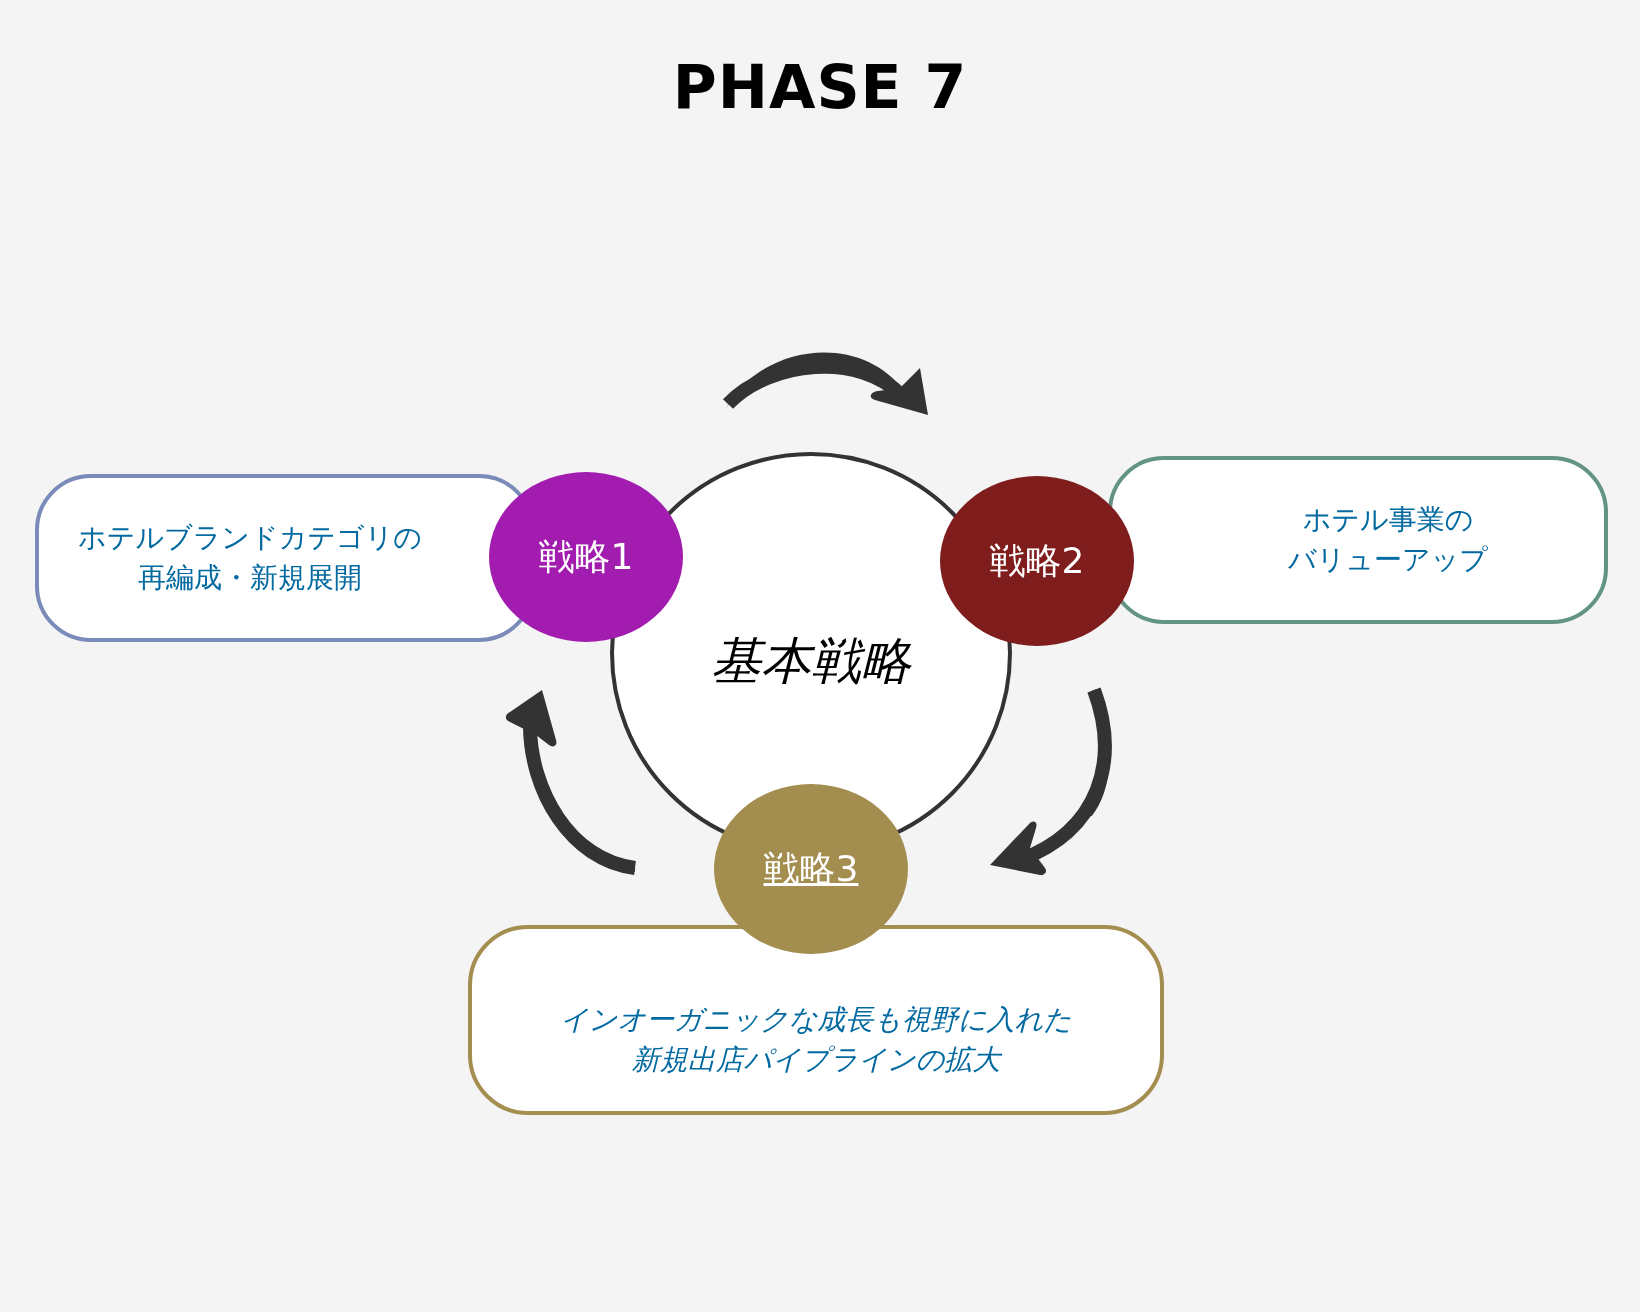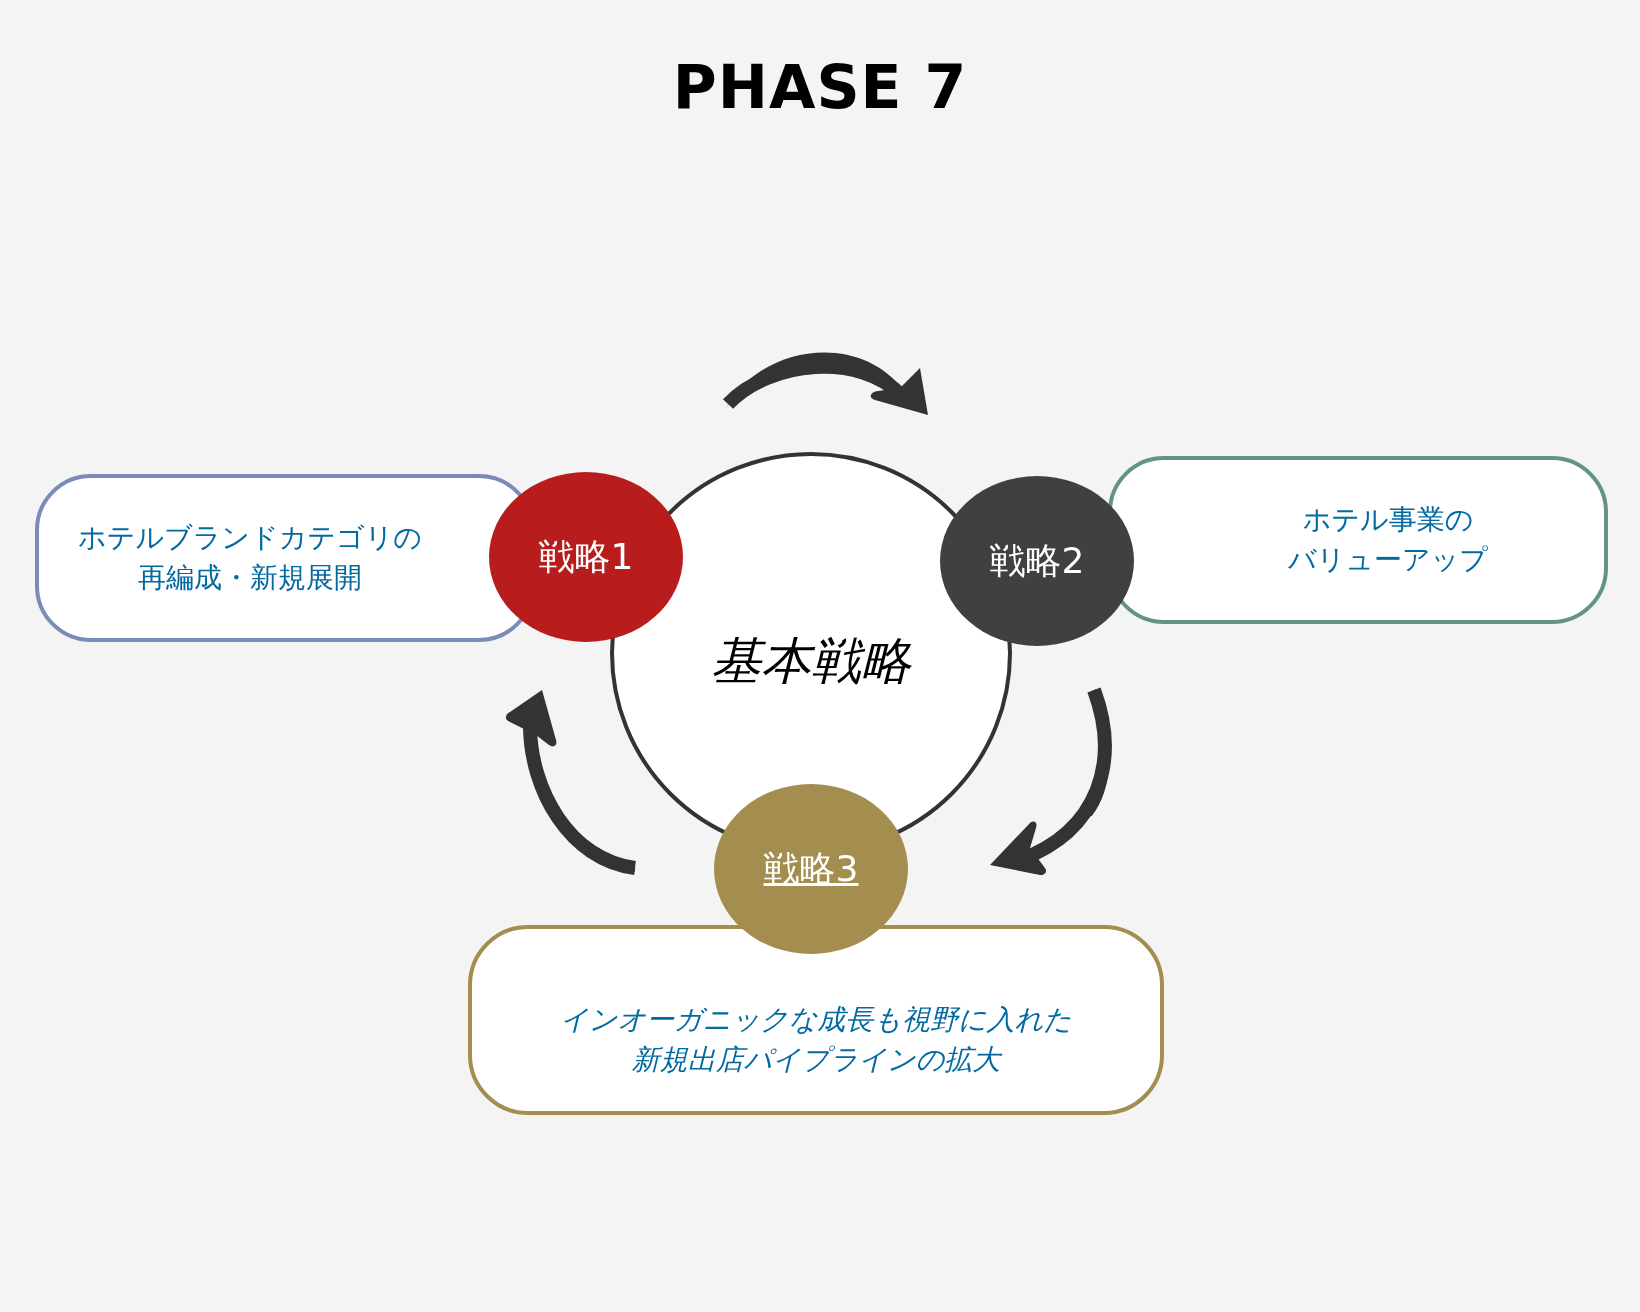--- a/index.html
+++ b/index.html
@@ -73,21 +73,21 @@
 </div>
 <div class="box box2" style="border-color:#639483;">
   <span class="lines">ホテル事業の
 バリューアップ</span>
 </div>
 <div class="box box3" style="border-color:#a38d4f;">
   <span class="lines">インオーガニックな成長も視野に入れた
 新規出店パイプラインの拡大</span>
 </div>
 
-<div class="badge b1" style="background:#b91c1c;">
+<div class="badge b1" style="background:#a21caf;">
   <span>戦略1</span>
 </div>
-<div class="badge b2" style="background:#404040;">
+<div class="badge b2" style="background:#7f1d1d;">
   <span>戦略2</span>
 </div>
 <div class="badge b3" style="background:#a38d4f;text-decoration:underline;">
   <span>戦略3</span>
 </div>
 
 </body></html>

